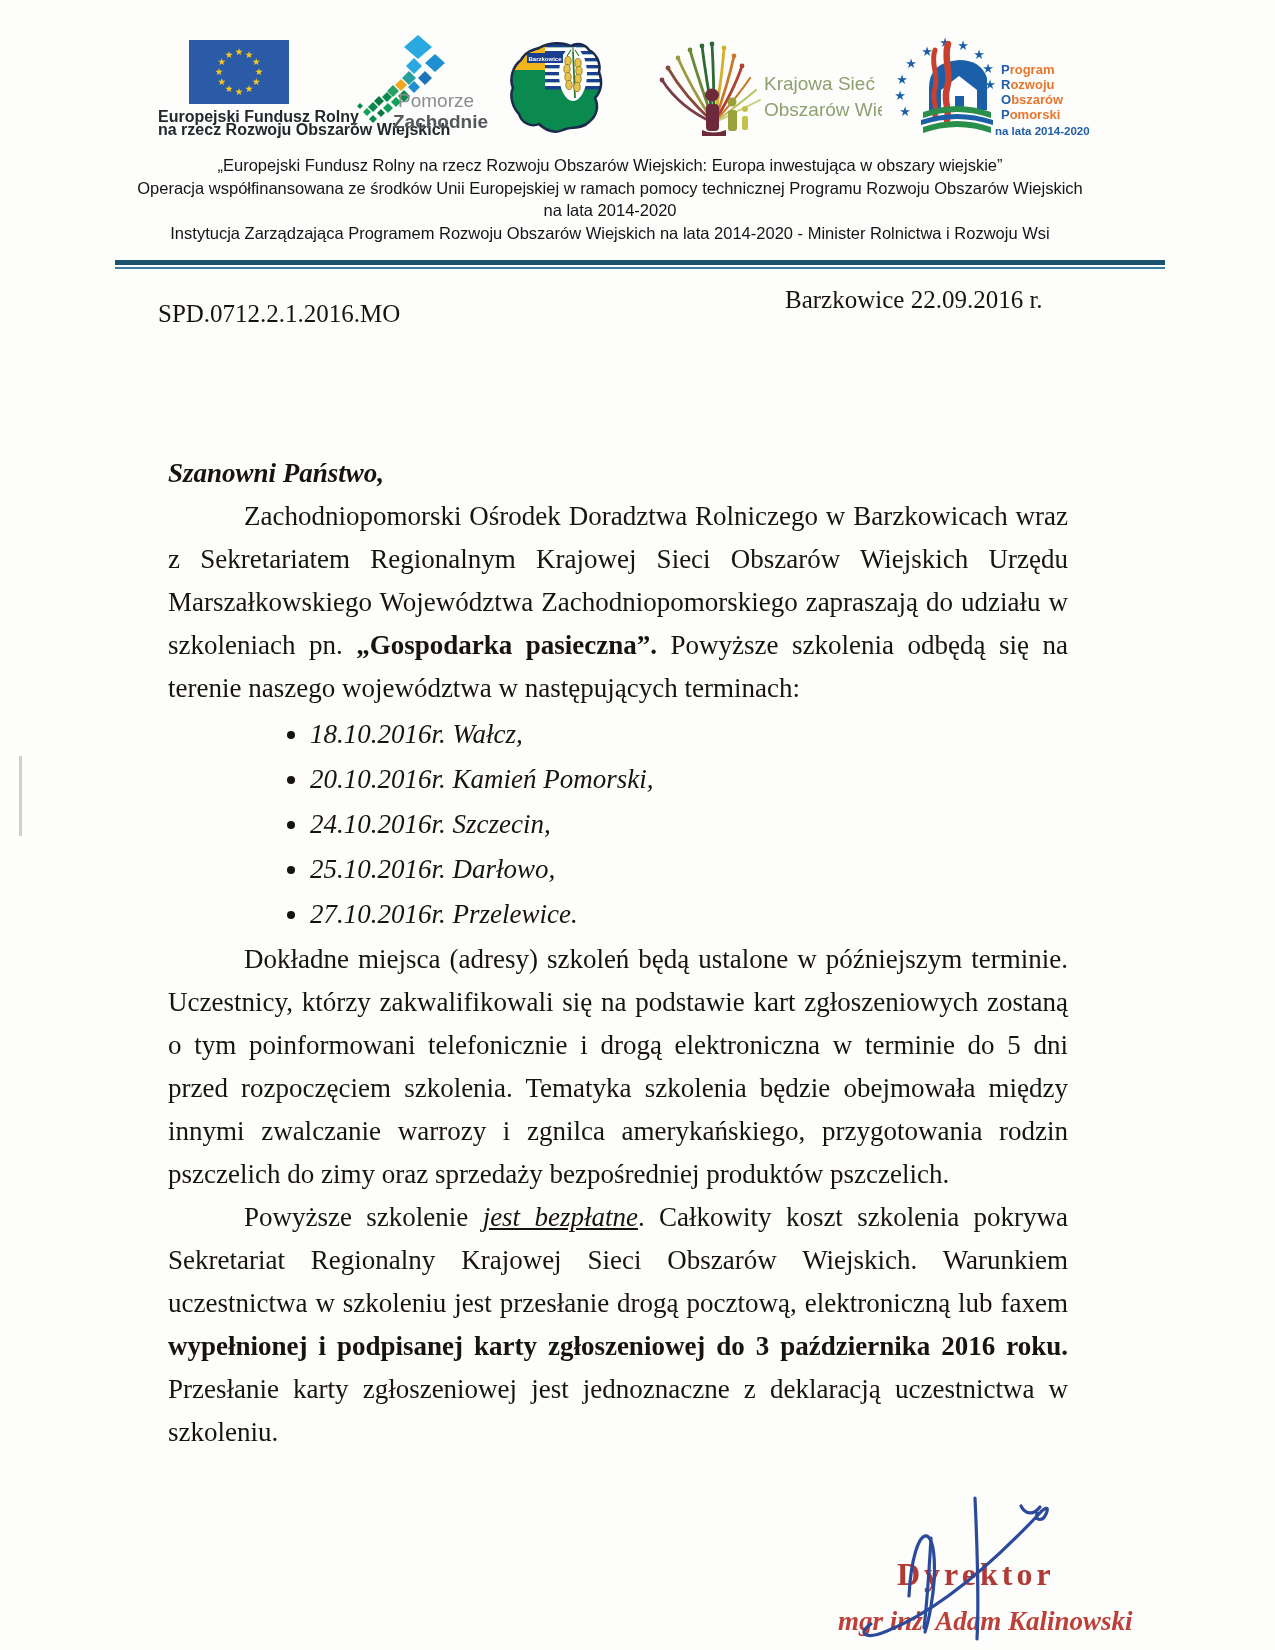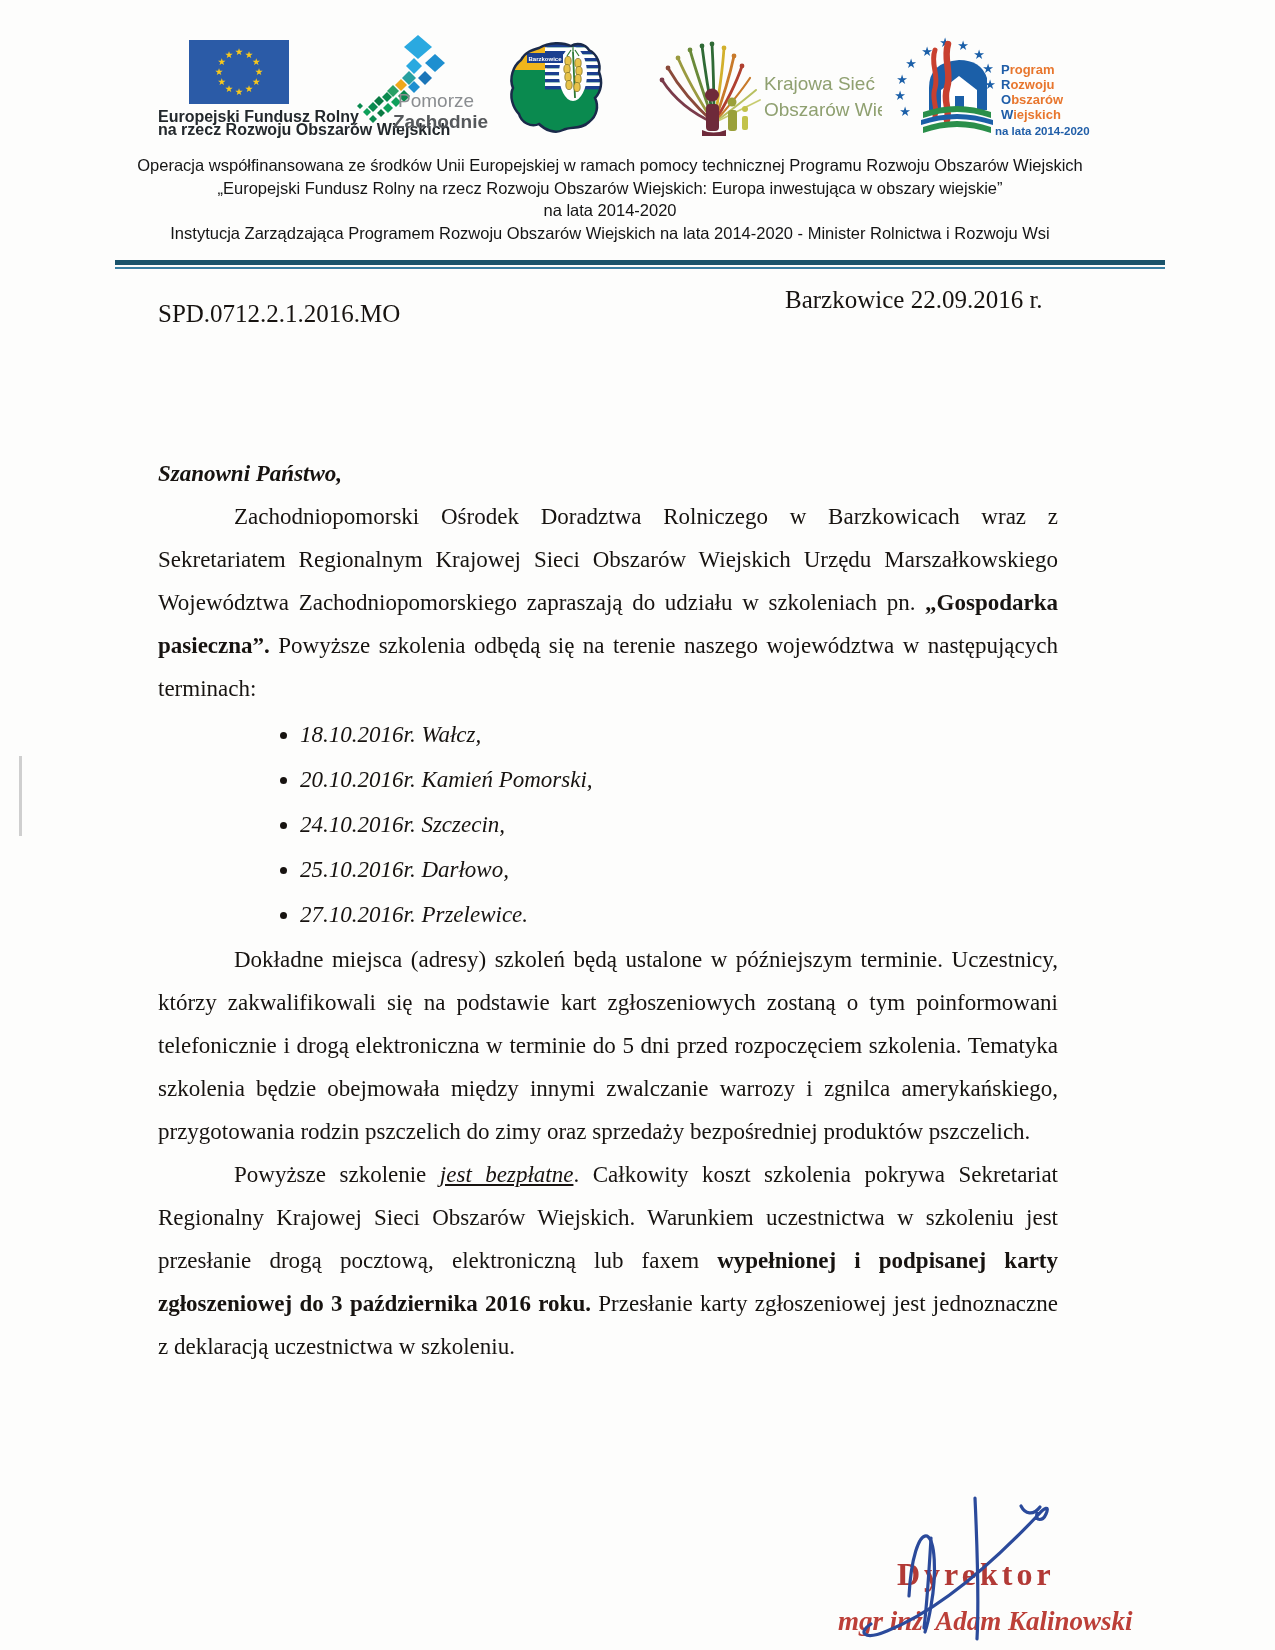--- a/index.html
+++ b/index.html
@@ -38,22 +38,22 @@
   
   #rule{position:absolute;left:115px;top:260px;width:1050px;}
   #rule .thick{height:5px;background:#1a536b;}
   #rule .thin{height:2px;background:#3a7fa3;margin-top:2px;}
   
   #ref-row{position:absolute;left:0;top:284px;width:1275px;font-size:25px;}
   #ref-number{position:absolute;left:158px;top:16px;}
   #ref-date{position:absolute;left:785px;top:2px;}
   
   #letter{
-    position:absolute;left:158px;top:452px;width:900px;
-    font-size:23px;line-height:43px;
+    position:absolute;left:168px;top:452px;width:900px;
+    font-size:27px;line-height:43px;
   }
   .salutation{font-weight:bold;font-style:italic;margin:0;}
   .para{margin:0;text-align:justify;text-indent:76px;}
   .b{font-weight:bold;}
   .iu{font-style:italic;text-decoration:underline;}
   #date-list{margin:3px 0 2px 0;padding:0 0 0 142px;list-style:disc;font-style:italic;}
   #date-list li{line-height:43px;margin-bottom:2px;}
   .closing{margin:4px 0 0 0;text-indent:76px;}
   
   #stamp-title{
@@ -236,27 +236,27 @@
       <path d="M30 76 Q64 64 98 76 L98 82 Q64 70 30 82 Z" fill="#2a8f4a"></path>
       <path d="M28 84 Q64 72 100 84 L100 89 Q64 77 28 89 Z" fill="#1b5fa8"></path>
       <path d="M30 91 Q64 79 98 91 L98 97 Q64 85 30 97 Z" fill="#2a8f4a"></path>
     </svg>
   </div>
 
   <div class="prow-text">
     <div class="prow-line">Program</div>
     <div class="prow-line">Rozwoju</div>
     <div class="prow-line">Obszarów</div>
-    <div class="prow-line">Wiejskich</div>
+    <div class="prow-line">Pomorski</div>
     <div class="prow-years">na lata 2014-2020</div>
   </div>
 
   <div id="disclaimer">
+    <div>„Europejski Fundusz Rolny na rzecz Rozwoju Obszarów Wiejskich: Europa inwestująca w obszary wiejskie”</div>
     <div>Operacja współfinansowana ze środków Unii Europejskiej w ramach pomocy technicznej Programu Rozwoju Obszarów Wiejskich</div>
-    <div>„Europejski Fundusz Rolny na rzecz Rozwoju Obszarów Wiejskich: Europa inwestująca w obszary wiejskie”</div>
     <div>na lata 2014-2020</div>
     <div>Instytucja Zarządzająca Programem Rozwoju Obszarów Wiejskich na lata 2014-2020 - Minister Rolnictwa i Rozwoju Wsi</div>
   </div>
 
   <div id="rule">
     <div class="thick"></div>
     <div class="thin"></div>
   </div>
 
   <div id="ref-row">

